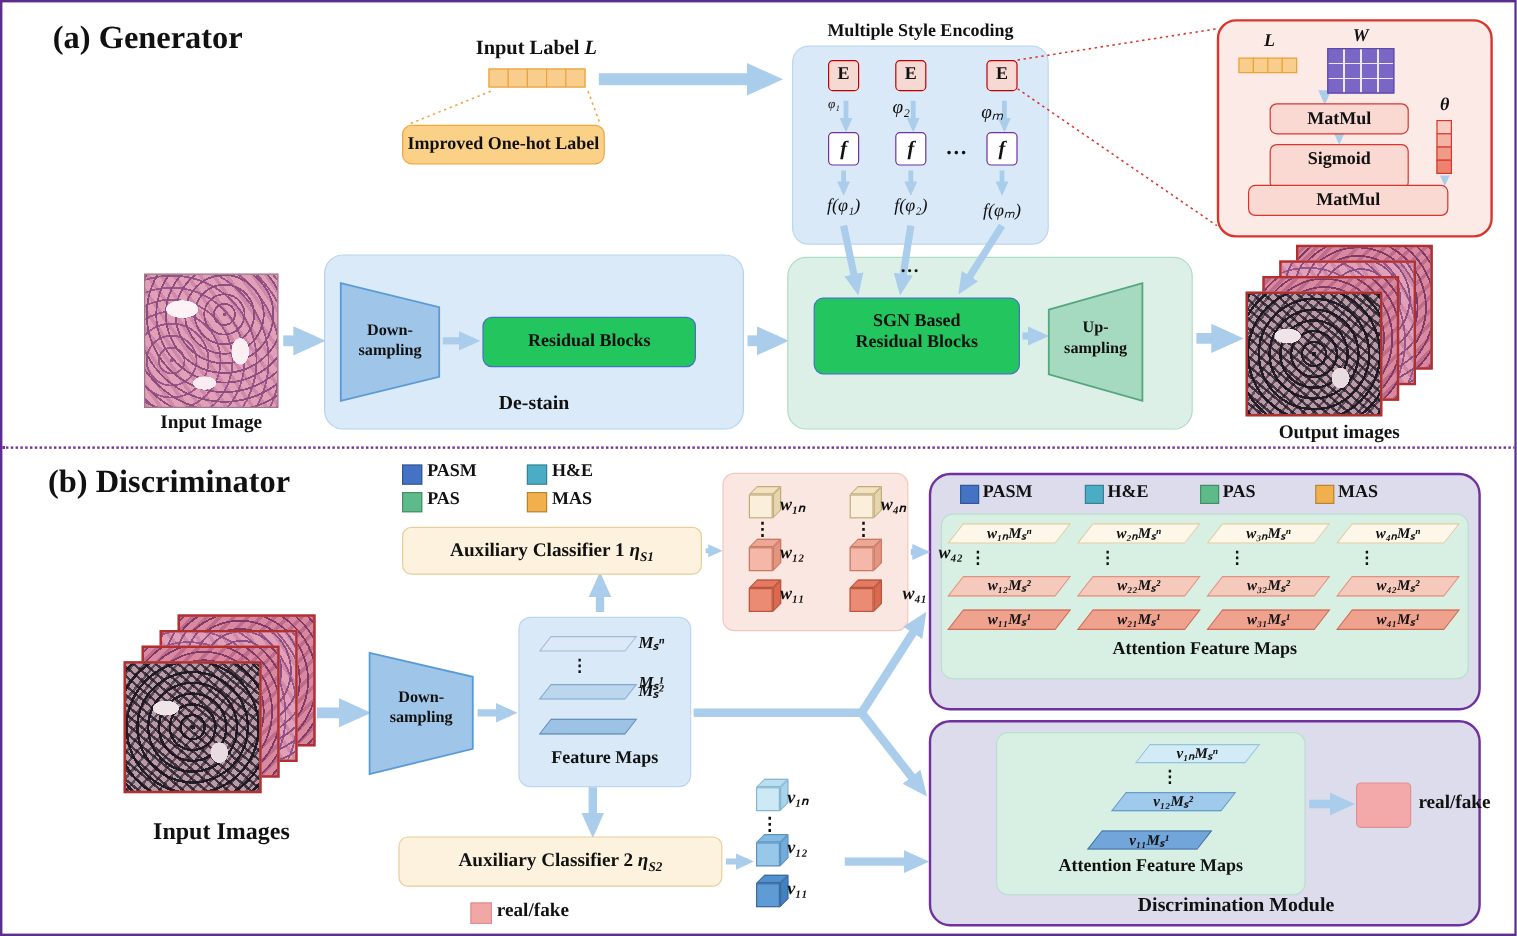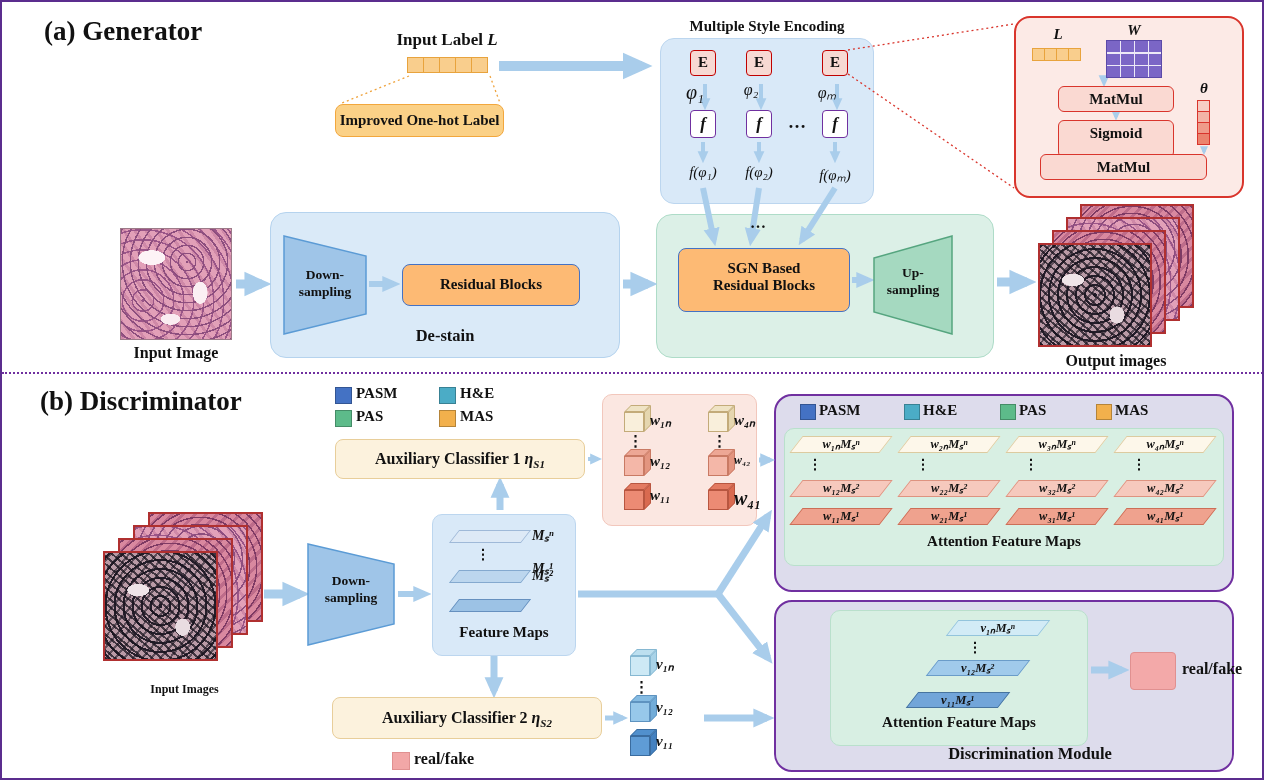--- a/index.html
+++ b/index.html
@@ -15,21 +15,21 @@
 
   
   .cellrow{display:flex;z-index:10;}
   .cellrow span{width:17px;height:16px;background:#F9CE8D;border:1px solid #E8A33D;margin-left:-1px;box-sizing:border-box;}
   .cellrow span:first-child{margin-left:0;}
 
   
   .ebox{width:26px;height:26px;line-height:23px;background:#F7D9D3;border:1.5px solid #C00000;border-radius:4px;font-size:15px;font-weight:bold;text-align:center;z-index:10;}
   .fbox{width:26px;height:28px;line-height:25px;background:#fff;border:1.5px solid #7030A0;border-radius:4px;font-size:17px;font-weight:bold;font-style:italic;text-align:center;z-index:10;}
   .redop{background:#FAD9D2;border:1.5px solid #D9352C;border-radius:6px;text-align:center;font-weight:bold;font-size:15px;z-index:10;}
-  .cream{background:#fdba74;border:1.5px solid #4472C4;border-radius:8px;text-align:center;font-weight:bold;z-index:10;}
+  .cream{background:#22c55e;border:1.5px solid #4472C4;border-radius:8px;text-align:center;font-weight:bold;z-index:10;}
   .acbox{background:#FCF2DD;border:1px solid #E8CE9A;border-radius:8px;text-align:center;font-weight:bold;font-size:16px;z-index:10;}
 
   
   .cube{position:absolute;z-index:10;}
   .cube .f{position:absolute;left:0;top:0;width:100%;height:100%;background:var(--fc);border:1px solid var(--bd);box-sizing:border-box;}
   .cube .t{position:absolute;left:0;top:-7px;width:100%;height:7px;background:var(--tc);border:1px solid var(--bd);box-sizing:border-box;transform:skewX(-45deg);transform-origin:0 100%;}
   .cube .s{position:absolute;right:-7px;top:0;width:7px;height:100%;background:var(--sc);border:1px solid var(--bd);box-sizing:border-box;transform:skewY(-45deg);transform-origin:0 0;}
 
   
   .sheet{position:absolute;z-index:10;transform:skewX(-38deg);background:var(--fc);border:1px solid var(--bd);box-sizing:border-box;}
@@ -143,21 +143,21 @@
       <span></span>
       <span></span>
       <span></span>
       <span></span>
   </div>
   <div class="abs b ctr z10" style="left:333px;top:102px;width:169px;height:33px;line-height:31px;background:#FBD187;border:1.5px solid #F2A73D;border-radius:8px;font-size:15px;">Improved One-hot Label</div>
 
   <div class="abs b ctr z10" style="left:650px;top:16px;width:230px;font-size:15px;">Multiple Style Encoding</div>
 
   <div class="abs ebox" style="left:688px;top:48px;">E</div>
-  <div class="abs i ctr z10" style="left:677px;top:79px;width:32px;font-size:20px;">φ₁</div>
+  <div class="abs i ctr z10" style="left:677px;top:79px;width:32px;font-size:11px;">φ₁</div>
   <div class="abs fbox" style="left:688px;top:108px;">f</div>
   <div class="abs i ctr z10" style="left:671px;top:162px;width:60px;font-size:15px;">f(φ₁)</div>
 
   <div class="abs ebox" style="left:744px;top:48px;">E</div>
   <div class="abs i ctr z10" style="left:733px;top:79px;width:32px;font-size:16px;">φ₂</div>
   <div class="abs fbox" style="left:744px;top:108px;">f</div>
   <div class="abs i ctr z10" style="left:727px;top:162px;width:60px;font-size:15px;">f(φ₂)</div>
 
   <div class="abs b ctr z10" style="left:775px;top:110px;width:40px;font-size:18px;">…</div>
 
@@ -248,41 +248,41 @@
       <div class="t"></div>
       <div class="s"></div>
       <div class="f"></div>
     </div>
   <div class="abs i b z10" style="left:648px;top:451px;width:42px;font-size:15px;">w₁₂</div>
   <div class="cube" style="left:706px;top:454px;width:20px;height:20px;--fc:#F4B7A8;--tc:#EDA795;--sc:#E39580;--bd:#C97A64;">
       <div class="t"></div>
       <div class="s"></div>
       <div class="f"></div>
     </div>
-  <div class="abs i b z10" style="left:732px;top:451px;width:32px;font-size:12px;">w₄₂</div>
+  <div class="abs i b z10" style="left:732px;top:451px;width:32px;font-size:15px;padding-left:48px;">w₄₂</div>
   <div class="cube" style="left:622px;top:488px;width:20px;height:20px;--fc:#EC8B74;--tc:#E37A61;--sc:#D96A50;--bd:#B85640;">
       <div class="t"></div>
       <div class="s"></div>
       <div class="f"></div>
     </div>
   <div class="abs i b z10" style="left:648px;top:485px;width:42px;font-size:15px;">w₁₁</div>
   <div class="cube" style="left:706px;top:488px;width:20px;height:20px;--fc:#EC8B74;--tc:#E37A61;--sc:#D96A50;--bd:#B85640;">
       <div class="t"></div>
       <div class="s"></div>
       <div class="f"></div>
     </div>
-  <div class="abs i b z10" style="left:732px;top:485px;width:42px;font-size:20px;">w₄₁</div>
+  <div class="abs i b z10" style="left:732px;top:485px;width:42px;font-size:15px;padding-left:18px;">w₄₁</div>
 
   <div class="abs" style="left:100px;top:510px;width:165px;height:155px;">
     <div class="histo he2 stkborder" style="left:46px;top:0;width:115px;height:110px;"></div>
     <div class="histo he1 stkborder" style="left:31px;top:13px;width:115px;height:110px;"></div>
     <div class="histo he2 stkborder" style="left:16px;top:26px;width:115px;height:110px;"></div>
     <div class="histo ag1 stkborder" style="left:1px;top:39px;width:115px;height:110px;"></div>
   </div>
-  <div class="abs b ctr z10" style="left:100px;top:680px;width:165px;font-size:12px;">Input Images</div>
+  <div class="abs b ctr z10" style="left:100px;top:680px;width:165px;font-size:20px;">Input Images</div>
 
   <div class="abs b ctr z10" style="left:307px;top:570px;width:84px;font-size:13.5px;line-height:17px;">
     <span style="display:block;">Down-</span>
     <span style="display:block;">sampling</span>
   </div>
 
   <div class="sheet" style="left:452px;top:528px;width:72px;height:13px;--fc:#DDE9F6;--bd:#9FB9D8;"></div>
   <div class="abs i b z10" style="left:530px;top:523px;width:40px;font-size:14px;">Mₛⁿ</div>
   <div class="abs b z10" style="left:474px;top:544px;font-size:14px;">⋮</div>
   <div class="sheet" style="left:452px;top:568px;width:72px;height:13px;--fc:#BCD6EE;--bd:#84A9CF;"></div>

